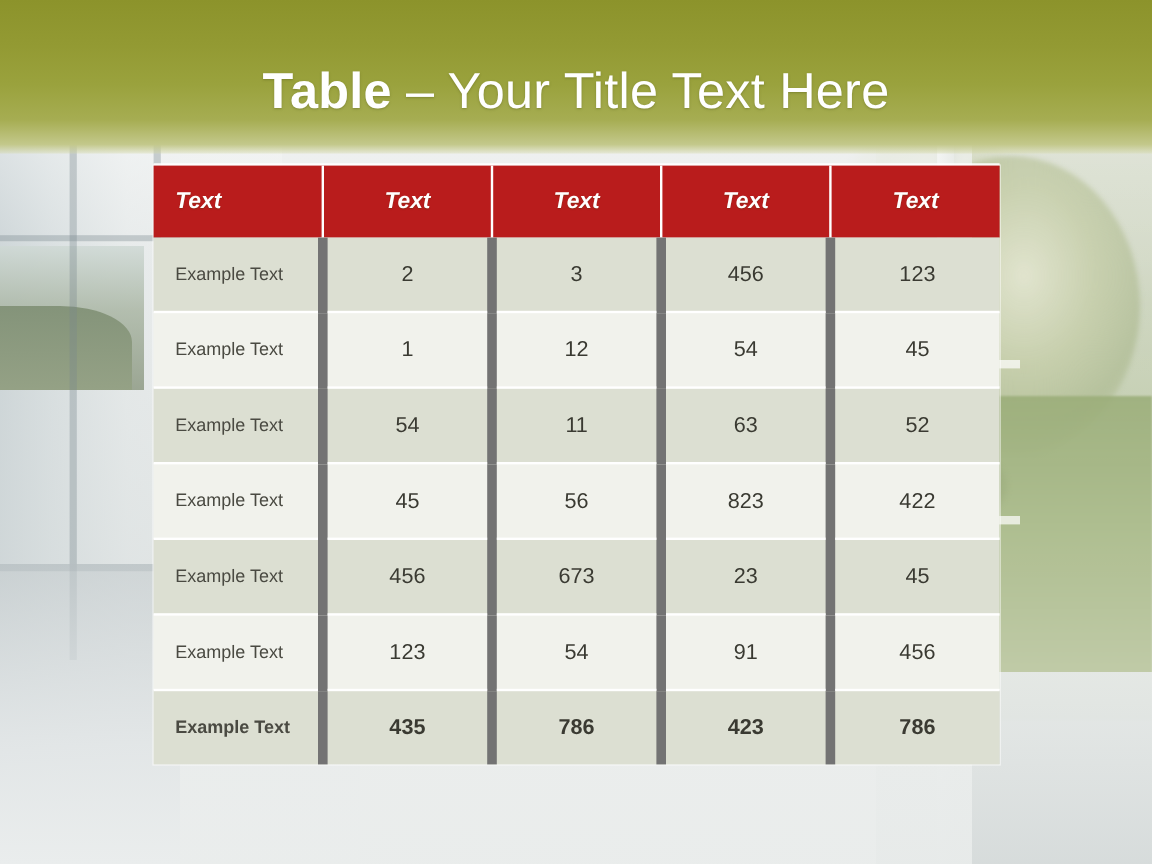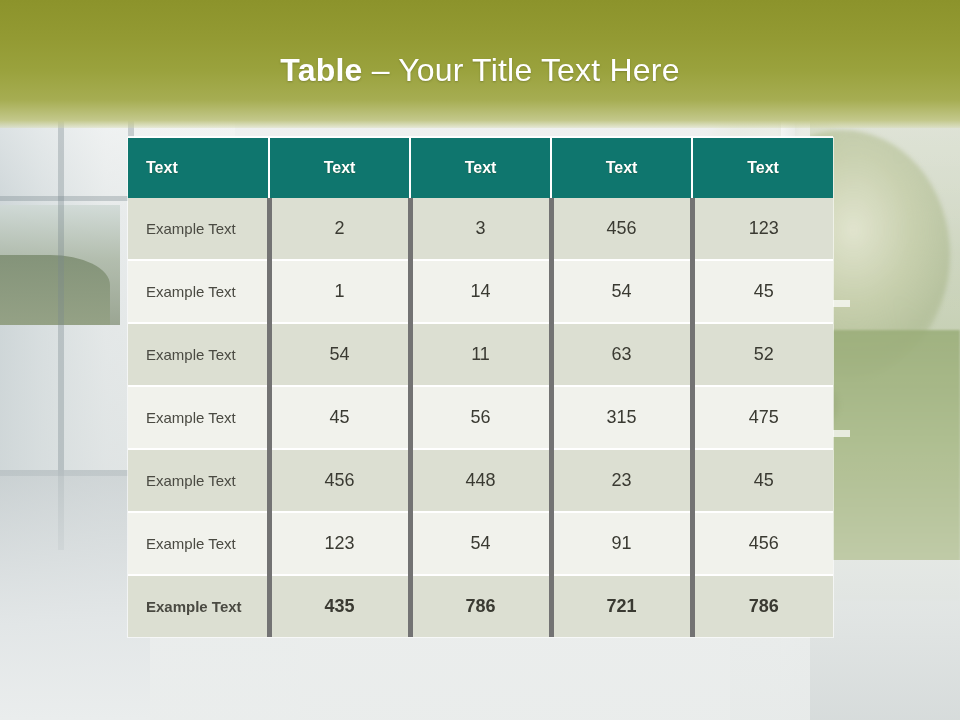--- a/index.html
+++ b/index.html
@@ -140,21 +140,21 @@
     left: 0; top: 0;
     width: 960px; height: 128px;
     background: linear-gradient(180deg, #8c932b 0%, #939a33 30%, #9aa23d 55%, #a6ad52 78%, #c3c88b 94%, rgba(214,218,170,0.35) 100%);
   }
   .title-text {
     position: absolute;
     left: 0; top: 52px;
     width: 960px;
     text-align: center;
     color: #ffffff;
-    font-size: 32px;
+    font-size: 42px;
     letter-spacing: 0.2px;
     text-shadow: 0 1px 2px rgba(70,75,20,0.35);
     white-space: nowrap;
   }
   .title-text .bold { font-weight: bold; }
   .title-text .light { font-weight: normal; }
 
   
   .table-wrap {
     position: absolute;
@@ -169,37 +169,38 @@
     box-shadow: 0 0 0 1px rgba(255,255,255,0.6);
   }
   table.data col.c0 { width: 141px; }
   table.data col.c1,
   table.data col.c2,
   table.data col.c3,
   table.data col.c4 { width: 141px; }
 
   table.data th {
     height: 58px;
-    background: #0f766e;
+    background: #b91c1c;
     color: #ffffff;
-    font-size: 16px;
+    font-size: 19px;
     font-weight: bold;
     text-align: center;
     border-right: 2px solid #ffffff;
     text-shadow: 0 1px 1px rgba(60,65,15,0.35);
+    font-style: italic;
   }
   table.data th:first-child { text-align: left; padding-left: 18px; }
   table.data th:last-child { border-right: none; }
 
   table.data td {
     height: 59px;
     font-size: 18px;
     color: #3a3a32;
     text-align: center;
-    border-right: 5px solid #737373;
+    border-right: 8px solid #737373;
     border-bottom: 2px solid #ffffff;
   }
   table.data td:first-child {
     text-align: left;
     padding-left: 18px;
     font-size: 15px;
     color: #4a4a42;
   }
   table.data td:last-child { border-right: none; }
 
@@ -276,56 +277,56 @@
         <tr class="shade">
           <td>Example Text</td>
           <td>2</td>
           <td>3</td>
           <td>456</td>
           <td>123</td>
         </tr>
         <tr class="light">
           <td>Example Text</td>
           <td>1</td>
-          <td>14</td>
+          <td>12</td>
           <td>54</td>
           <td>45</td>
         </tr>
         <tr class="shade">
           <td>Example Text</td>
           <td>54</td>
           <td>11</td>
           <td>63</td>
           <td>52</td>
         </tr>
         <tr class="light">
           <td>Example Text</td>
           <td>45</td>
           <td>56</td>
-          <td>315</td>
-          <td>475</td>
+          <td>823</td>
+          <td>422</td>
         </tr>
         <tr class="shade">
           <td>Example Text</td>
           <td>456</td>
-          <td>448</td>
+          <td>673</td>
           <td>23</td>
           <td>45</td>
         </tr>
         <tr class="light">
           <td>Example Text</td>
           <td>123</td>
           <td>54</td>
           <td>91</td>
           <td>456</td>
         </tr>
         <tr class="total">
           <td>Example Text</td>
           <td>435</td>
           <td>786</td>
-          <td>721</td>
+          <td>423</td>
           <td>786</td>
         </tr>
       </tbody>
     </table>
   </div>
 
 </div>
 
 </body></html>

